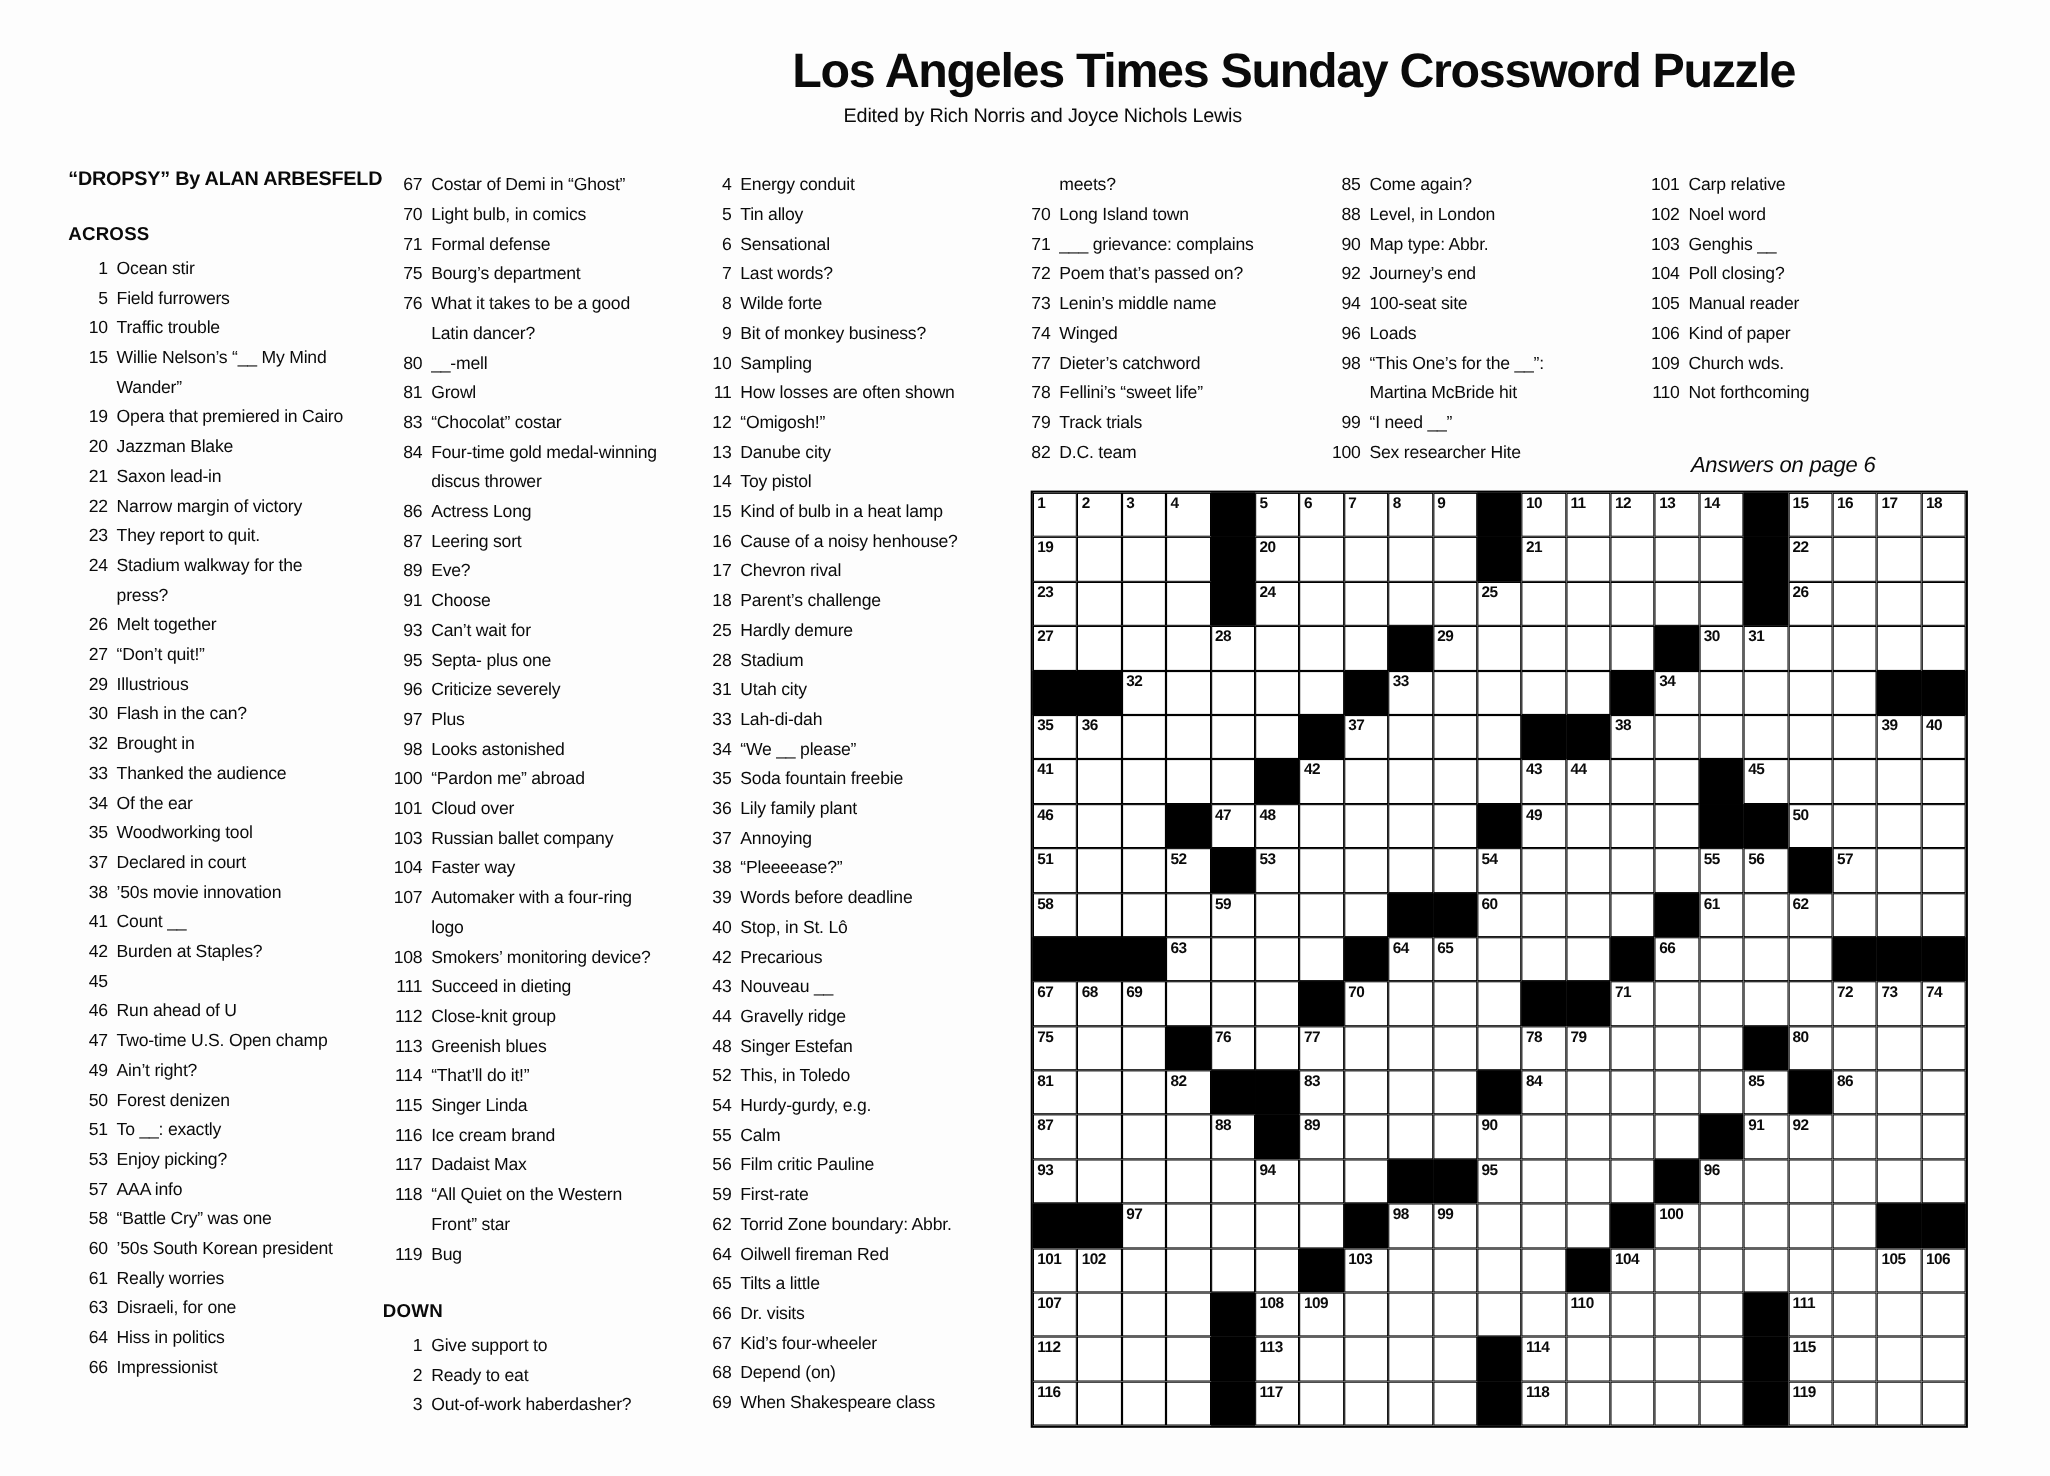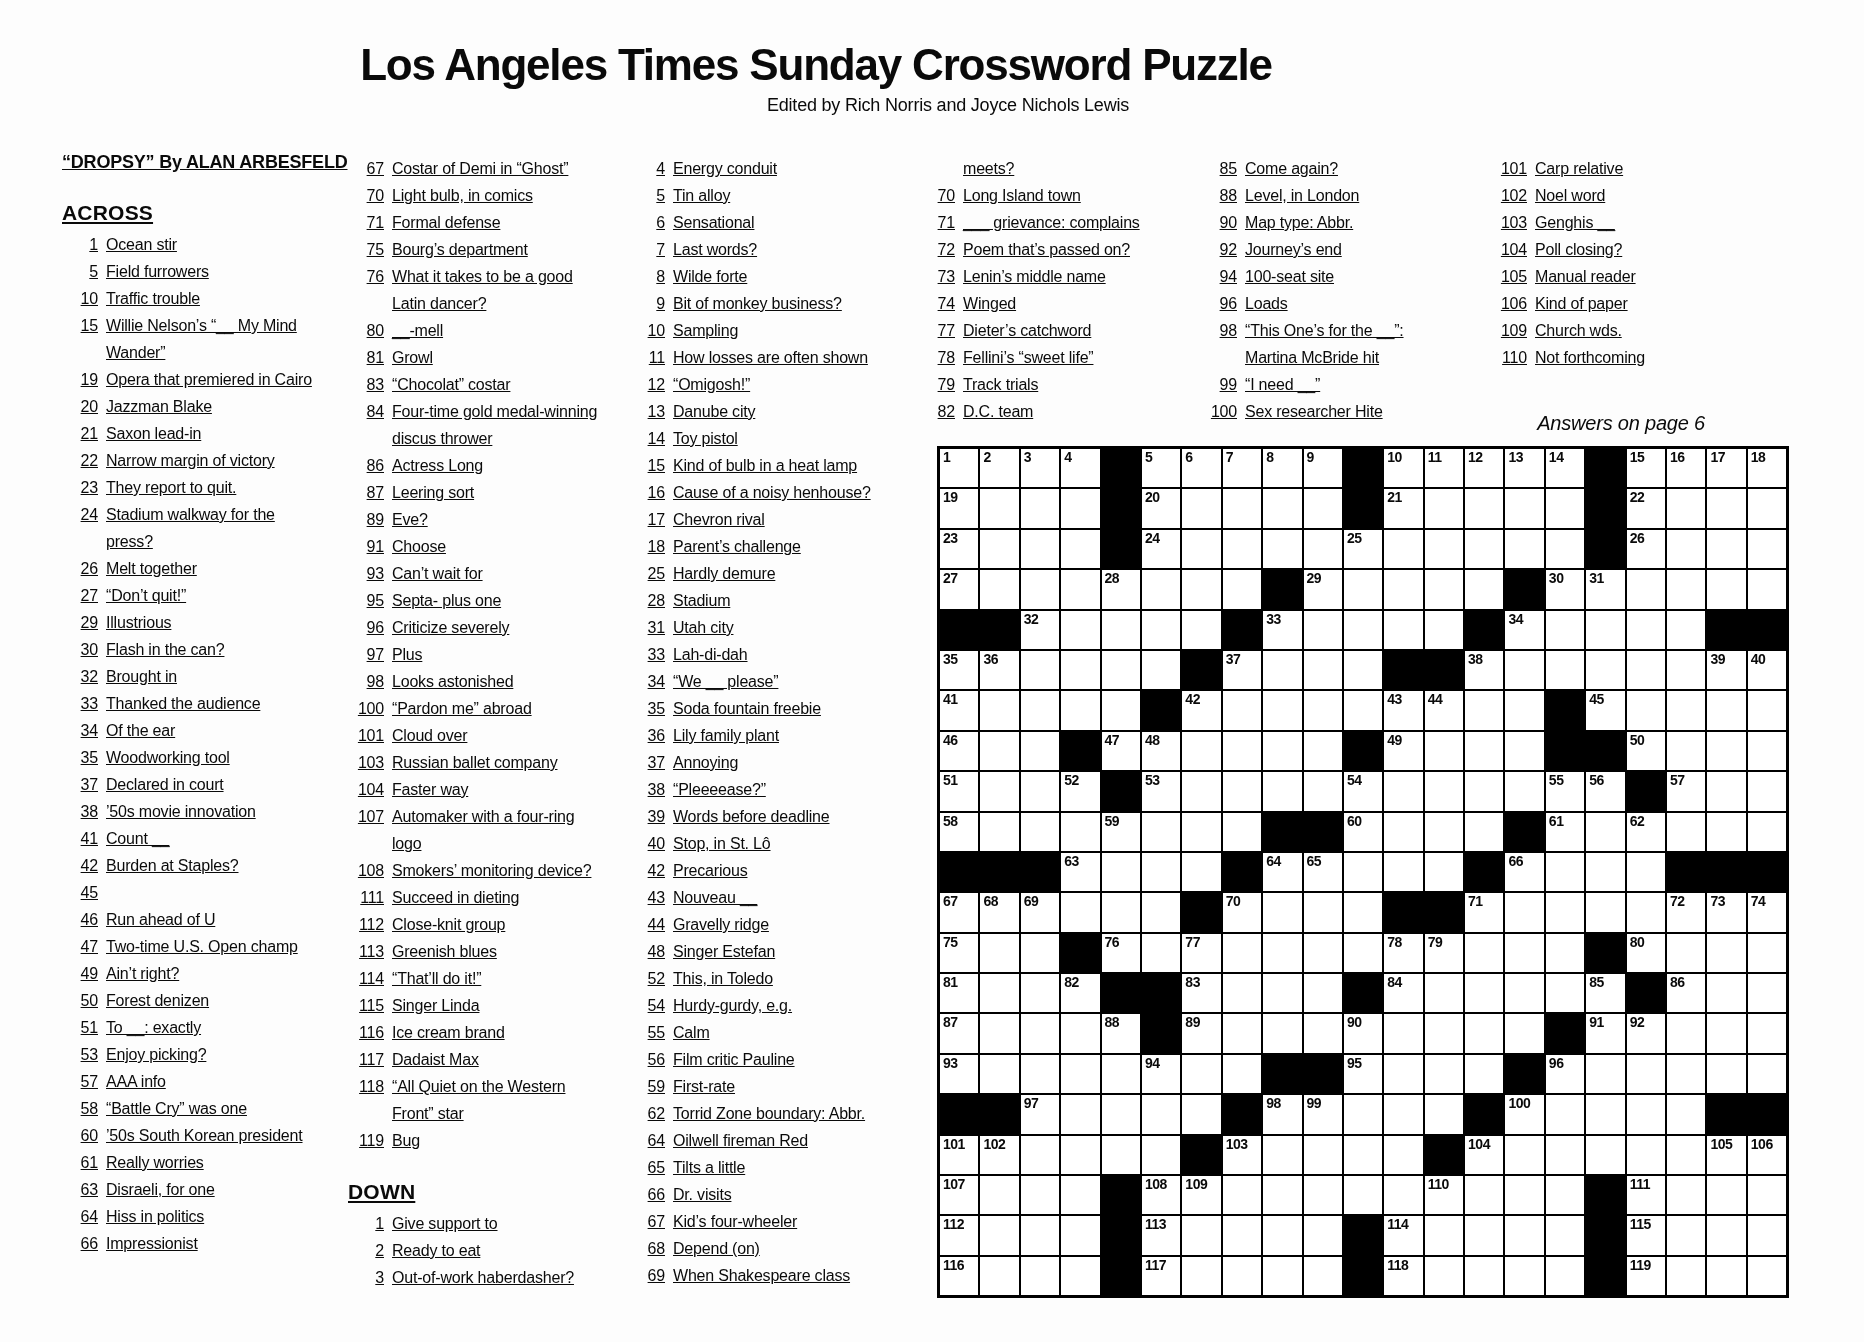--- a/index.html
+++ b/index.html
@@ -2,36 +2,36 @@
 <html><head>
 <meta charset="utf-8">
 <style>
   html,body { margin:0; padding:0; background:#e8e8e8; }
   .page {
     position:relative; width:1864px; height:1342px; overflow:hidden;
     background:#fdfdfd; color:#0a0a0a;
     font-family:"Liberation Sans", sans-serif;
   }
   .title {
-    position:absolute; top:40px; left:0; width:1632px; text-align:center;
+    position:absolute; top:40px; left:0; width:1632px; text-align:right;
     font-size:44px; font-weight:700; letter-spacing:-1.2px; white-space:nowrap;
   }
   .subtitle {
     position:absolute; top:95px; left:16px; width:1864px; text-align:center;
     font-size:18px; letter-spacing:-0.2px;
   }
-  .col { position:absolute; top:155px;text-decoration:underline; }
+  .col { position:absolute; top:155px; }
   .col1 { left:62px;   width:250px; top:150px; }
   .col2 { left:348px;  width:250px; }
   .col3 { left:629px;  width:250px; }
   .col4 { left:919px;  width:240px; }
   .col5 { left:1201px; width:230px; }
   .col6 { left:1491px; width:230px; }
   .byline { font-size:18px; font-weight:700; line-height:25px; white-space:nowrap; letter-spacing:-0.2px; }
-  .sec-h  { font-size:21px; font-weight:700; margin:25px 0 6px 0; line-height:25px; letter-spacing:0.2px; }
+  .sec-h  { font-size:17px; font-weight:700; margin:25px 0 6px 0; line-height:25px; letter-spacing:0.2px; }
   .clue-row { display:flex; line-height:27px; font-size:16px; letter-spacing:-0.2px; }
   .clue-row .num { flex:none; width:36px; text-align:right; margin-right:8px; }
   .clue-row .txt { flex:1; }
   .answers {
     position:absolute; top:412px; left:1200px; width:505px; text-align:right;
     font-size:20px; font-weight:400; font-style:italic; letter-spacing:-0.2px;
   }
   #grid {
     position:absolute; left:937px; top:446px;
     display:grid; grid-template-columns:repeat(21, 40.4px); grid-auto-rows:40.4px;

